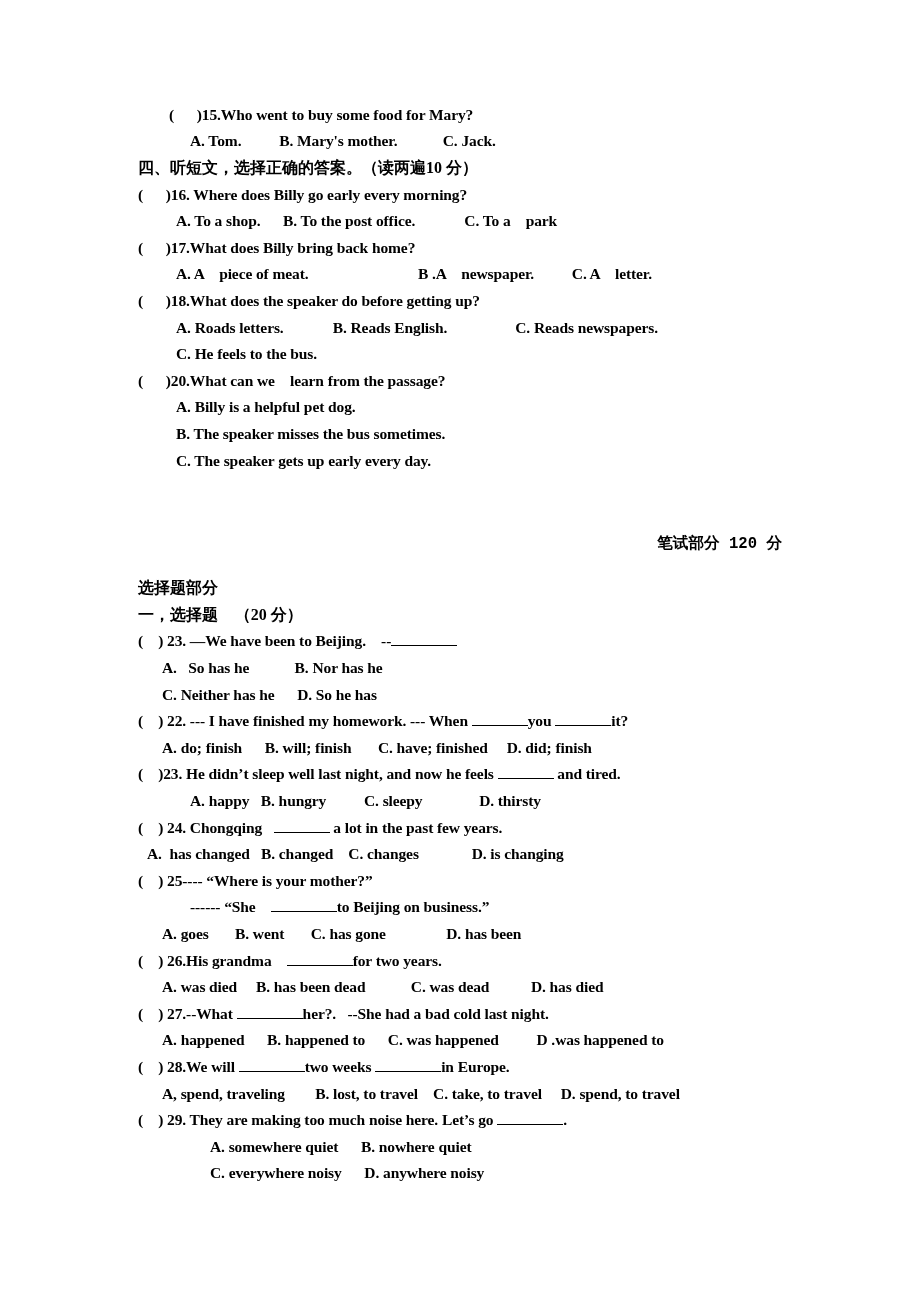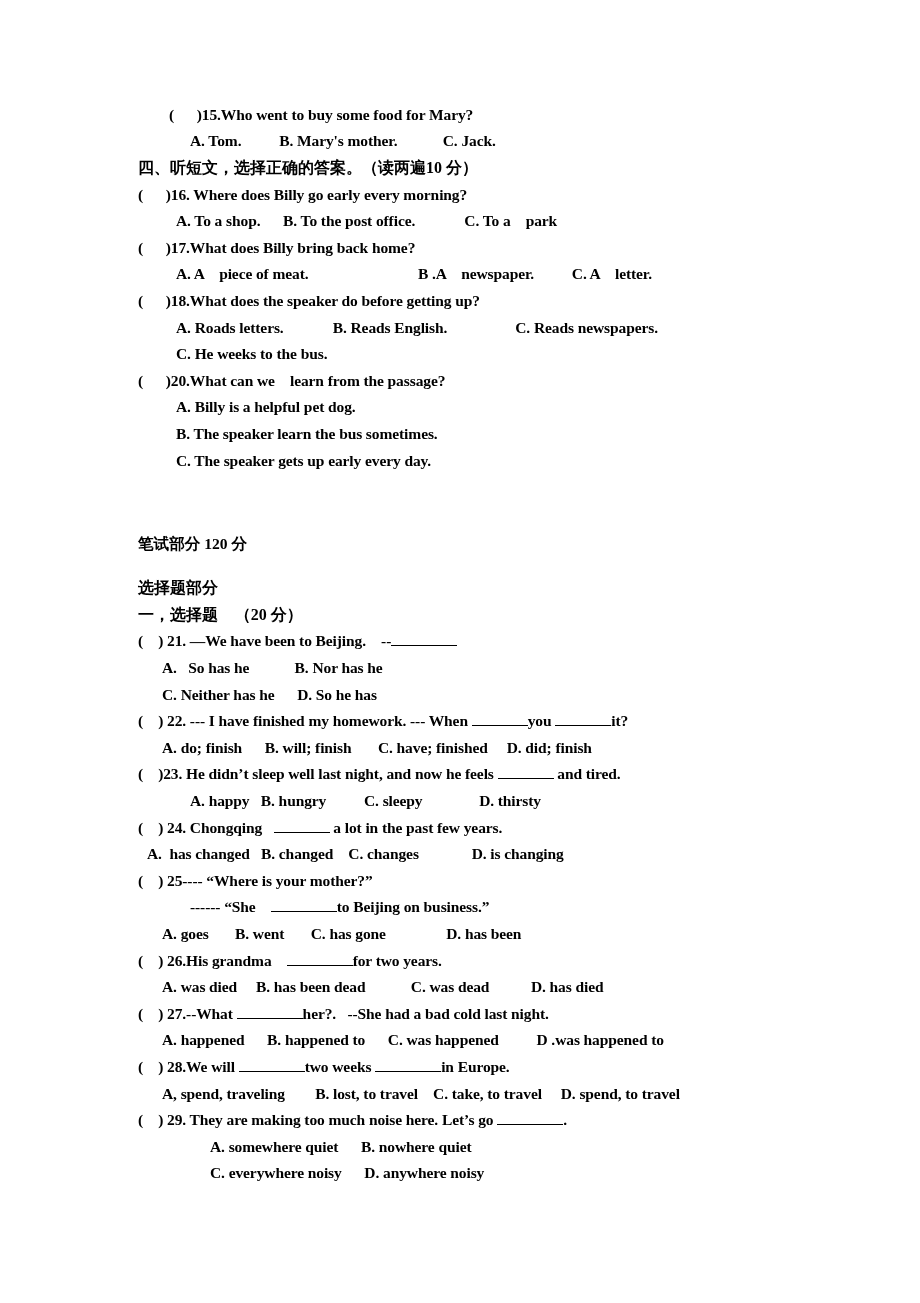--- a/index.html
+++ b/index.html
@@ -35,25 +35,25 @@
     font-weight: bold;
     font-size: 16px;
     line-height: 26.6px;
     white-space: pre;
   }
   .cnhead .mix {
     font-family: "Liberation Serif", "DejaVu Serif", serif;
     font-weight: bold;
   }
   .title {
-    font-family: Liberation Serif, serif;
+    font-family: Liberation Mono, monospace;
     font-weight: bold;
     font-size: 15.6px;
     line-height: 26.6px;
-    text-align: left;
+    text-align: right;
     white-space: pre;
     padding-right: 48px;
   }
   .spacer { height: 26.6px; }
   .gap-lg { height: 30px; }
 
   
   .i0  { padding-left: 0px; }
   .i1  { padding-left: 9px; }
   .i2  { padding-left: 24px; }
@@ -87,38 +87,38 @@
 
   <div class="ln i0">(      )16. Where does Billy go early every morning?</div>
   <div class="ln i4">A. To a shop.      B. To the post office.             C. To a    park</div>
 
   <div class="ln i0">(      )17.What does Billy bring back home?</div>
   <div class="ln i4">A. A    piece of meat.                             B .A    newspaper.          C. A    letter.</div>
 
   <div class="ln i0">(      )18.What does the speaker do before getting up?</div>
   <div class="ln i4">A. Roads letters.             B. Reads English.                  C. Reads newspapers.</div>
 
-  <div class="ln i4">C. He weeks to the bus.</div>
+  <div class="ln i4">C. He feels to the bus.</div>
 
   <div class="ln i0">(      )20.What can we    learn from the passage?</div>
   <div class="ln i4">A. Billy is a helpful pet dog.</div>
-  <div class="ln i4">B. The speaker learn the bus sometimes.</div>
+  <div class="ln i4">B. The speaker misses the bus sometimes.</div>
   <div class="ln i4">C. The speaker gets up early every day.</div>
 
   <div class="spacer"></div>
   <div class="gap-lg"></div>
 
   <div class="title">笔试部分 120 分</div>
 
   <div style="height:18px"></div>
 
   <div class="cnhead i0">选择题部分</div>
   <div class="cnhead i0"><span>一，选择题   （</span><span class="mix">20 分</span><span>）</span></div>
 
-  <div class="ln i0"><span>(    ) 21. —We have been to Beijing.    --</span><span class="blank b-lg"></span></div>
+  <div class="ln i0"><span>(    ) 23. —We have been to Beijing.    --</span><span class="blank b-lg"></span></div>
   <div class="ln i2">A.   So has he            B. Nor has he</div>
   <div class="ln i2">C. Neither has he      D. So he has</div>
 
   <div class="ln i0"><span>(    ) 22. --- I have finished my homework. --- When </span><span class="blank b-md"></span><span>you </span><span class="blank b-md"></span><span>it?</span></div>
   <div class="ln i2">A. do; finish      B. will; finish       C. have; finished     D. did; finish</div>
 
   <div class="ln i0"><span>(    )23. He didn’t sleep well last night, and now he feels </span><span class="blank b-md"></span><span> and tired.</span></div>
   <div class="ln i5">A. happy   B. hungry          C. sleepy               D. thirsty</div>
 
   <div class="ln i0"><span>(    ) 24. Chongqing   </span><span class="blank b-md"></span><span> a lot in the past few years.</span></div>

